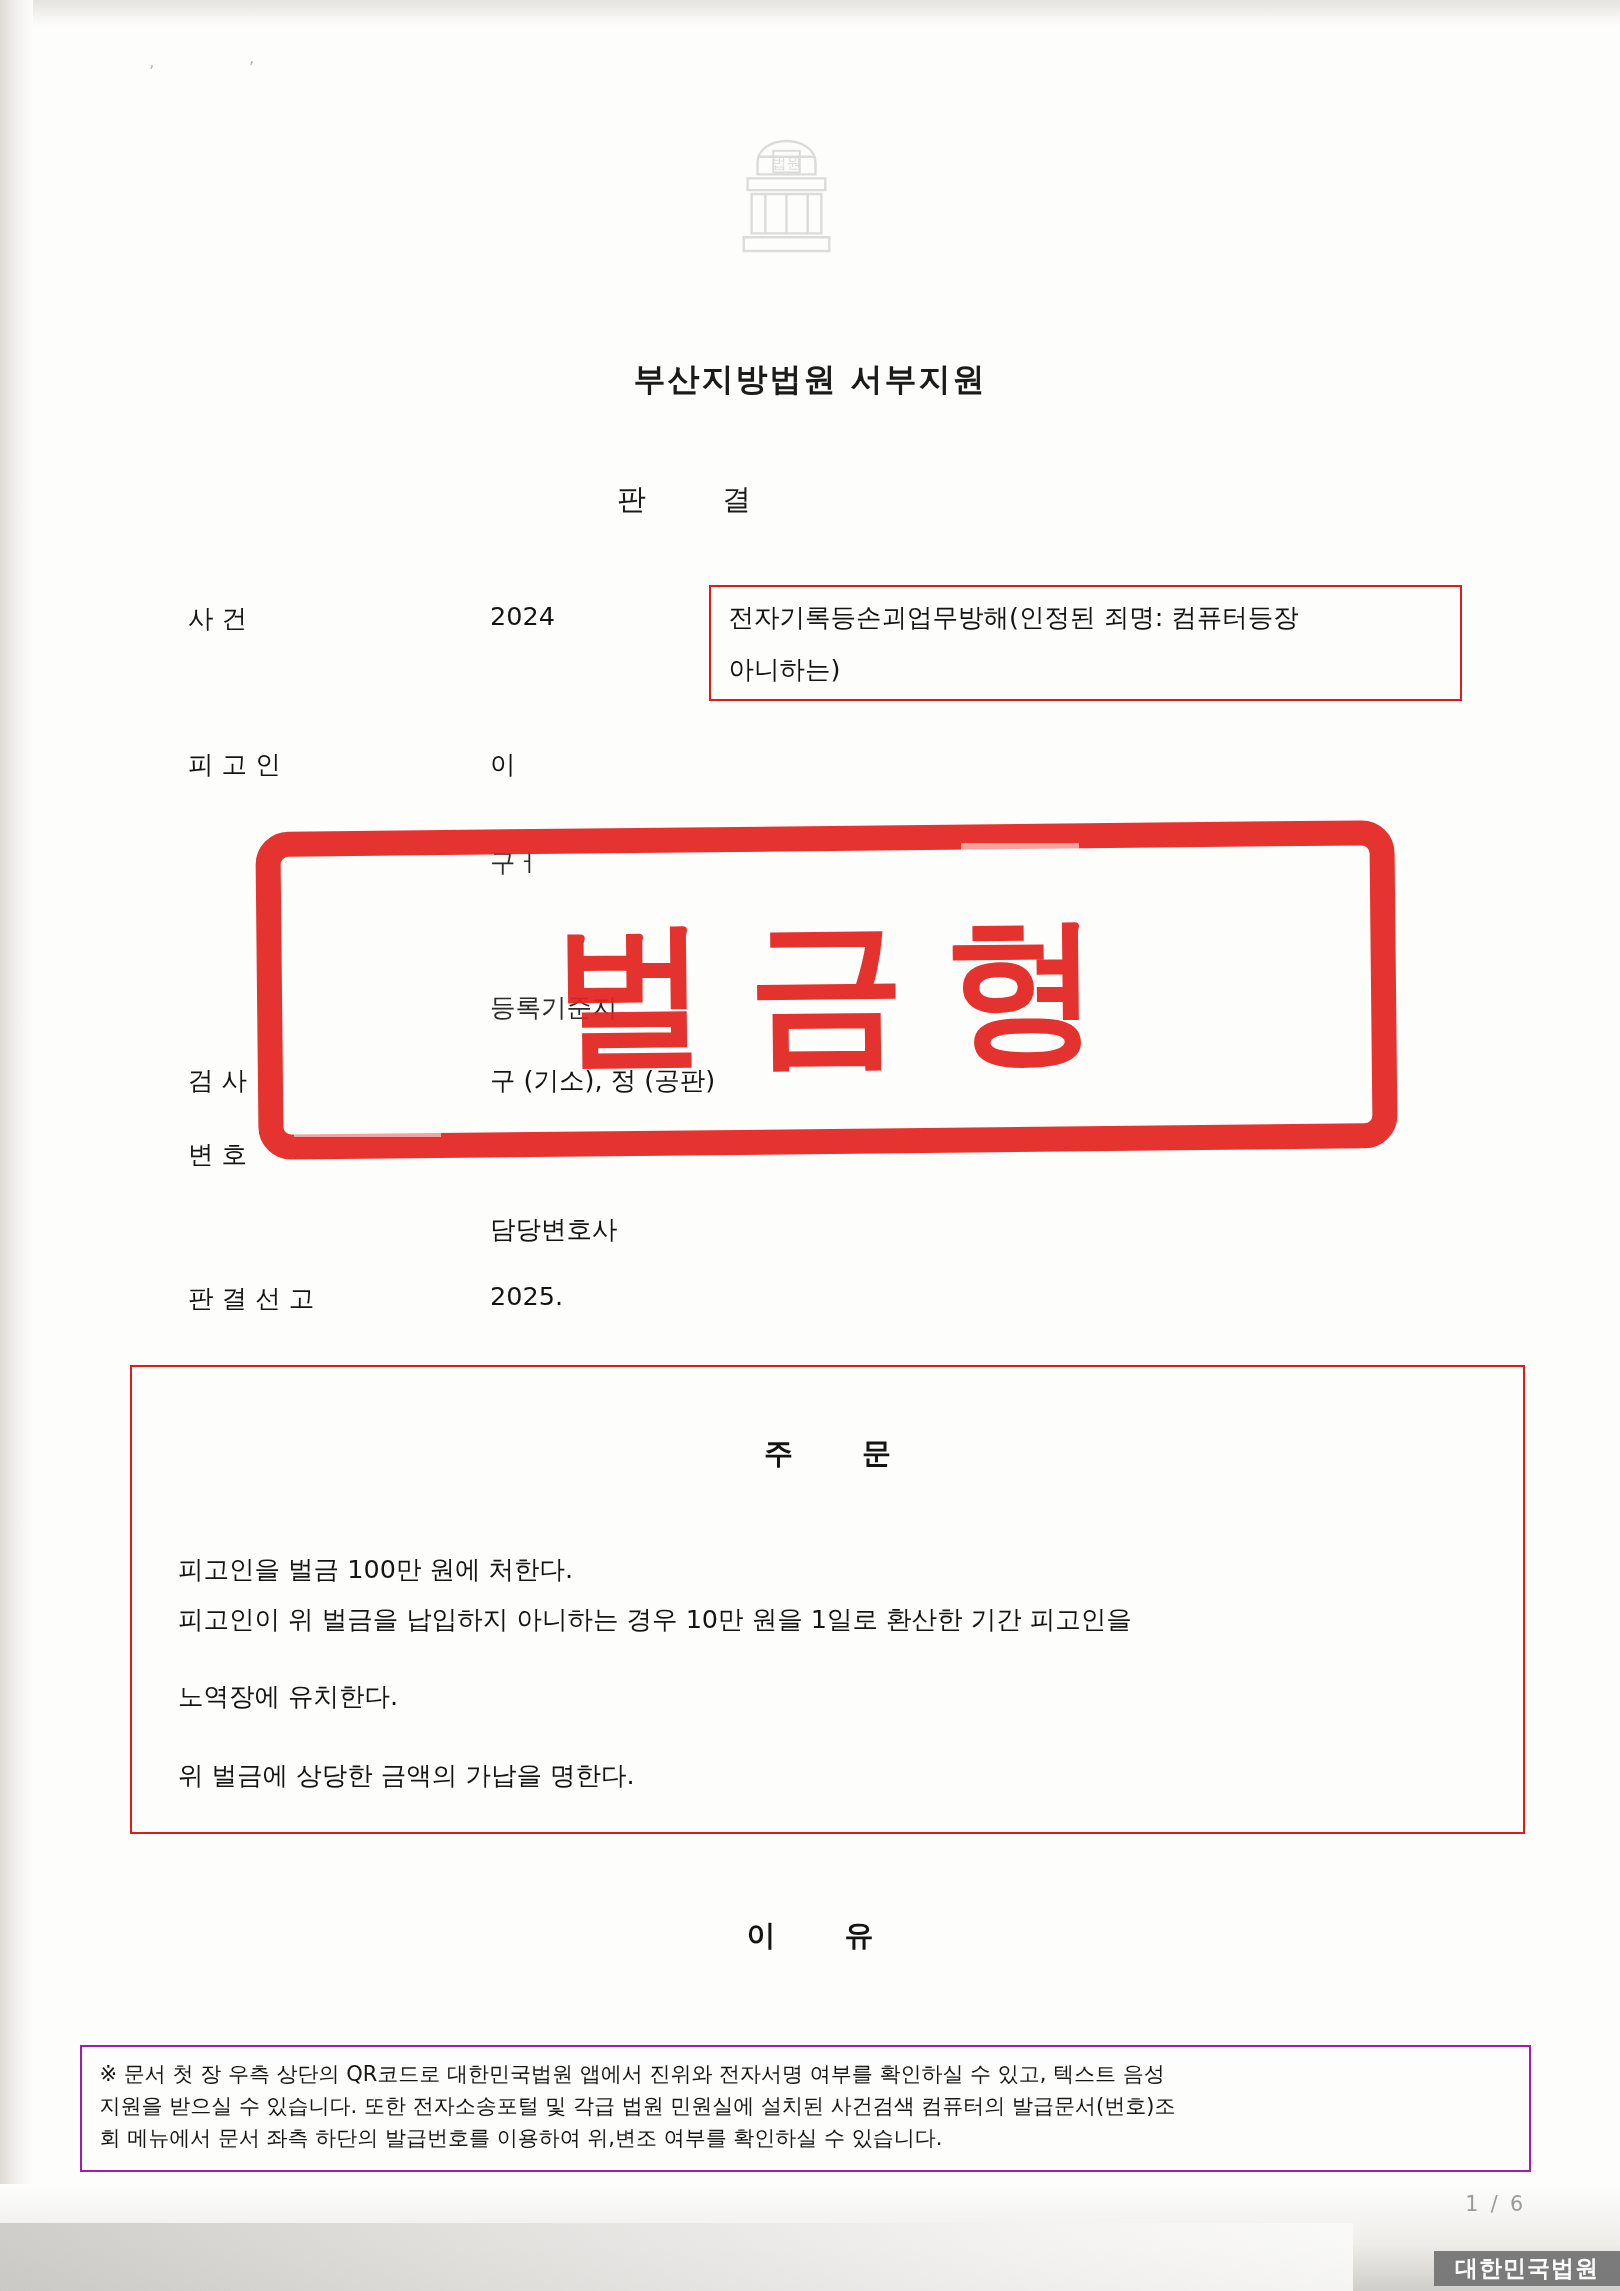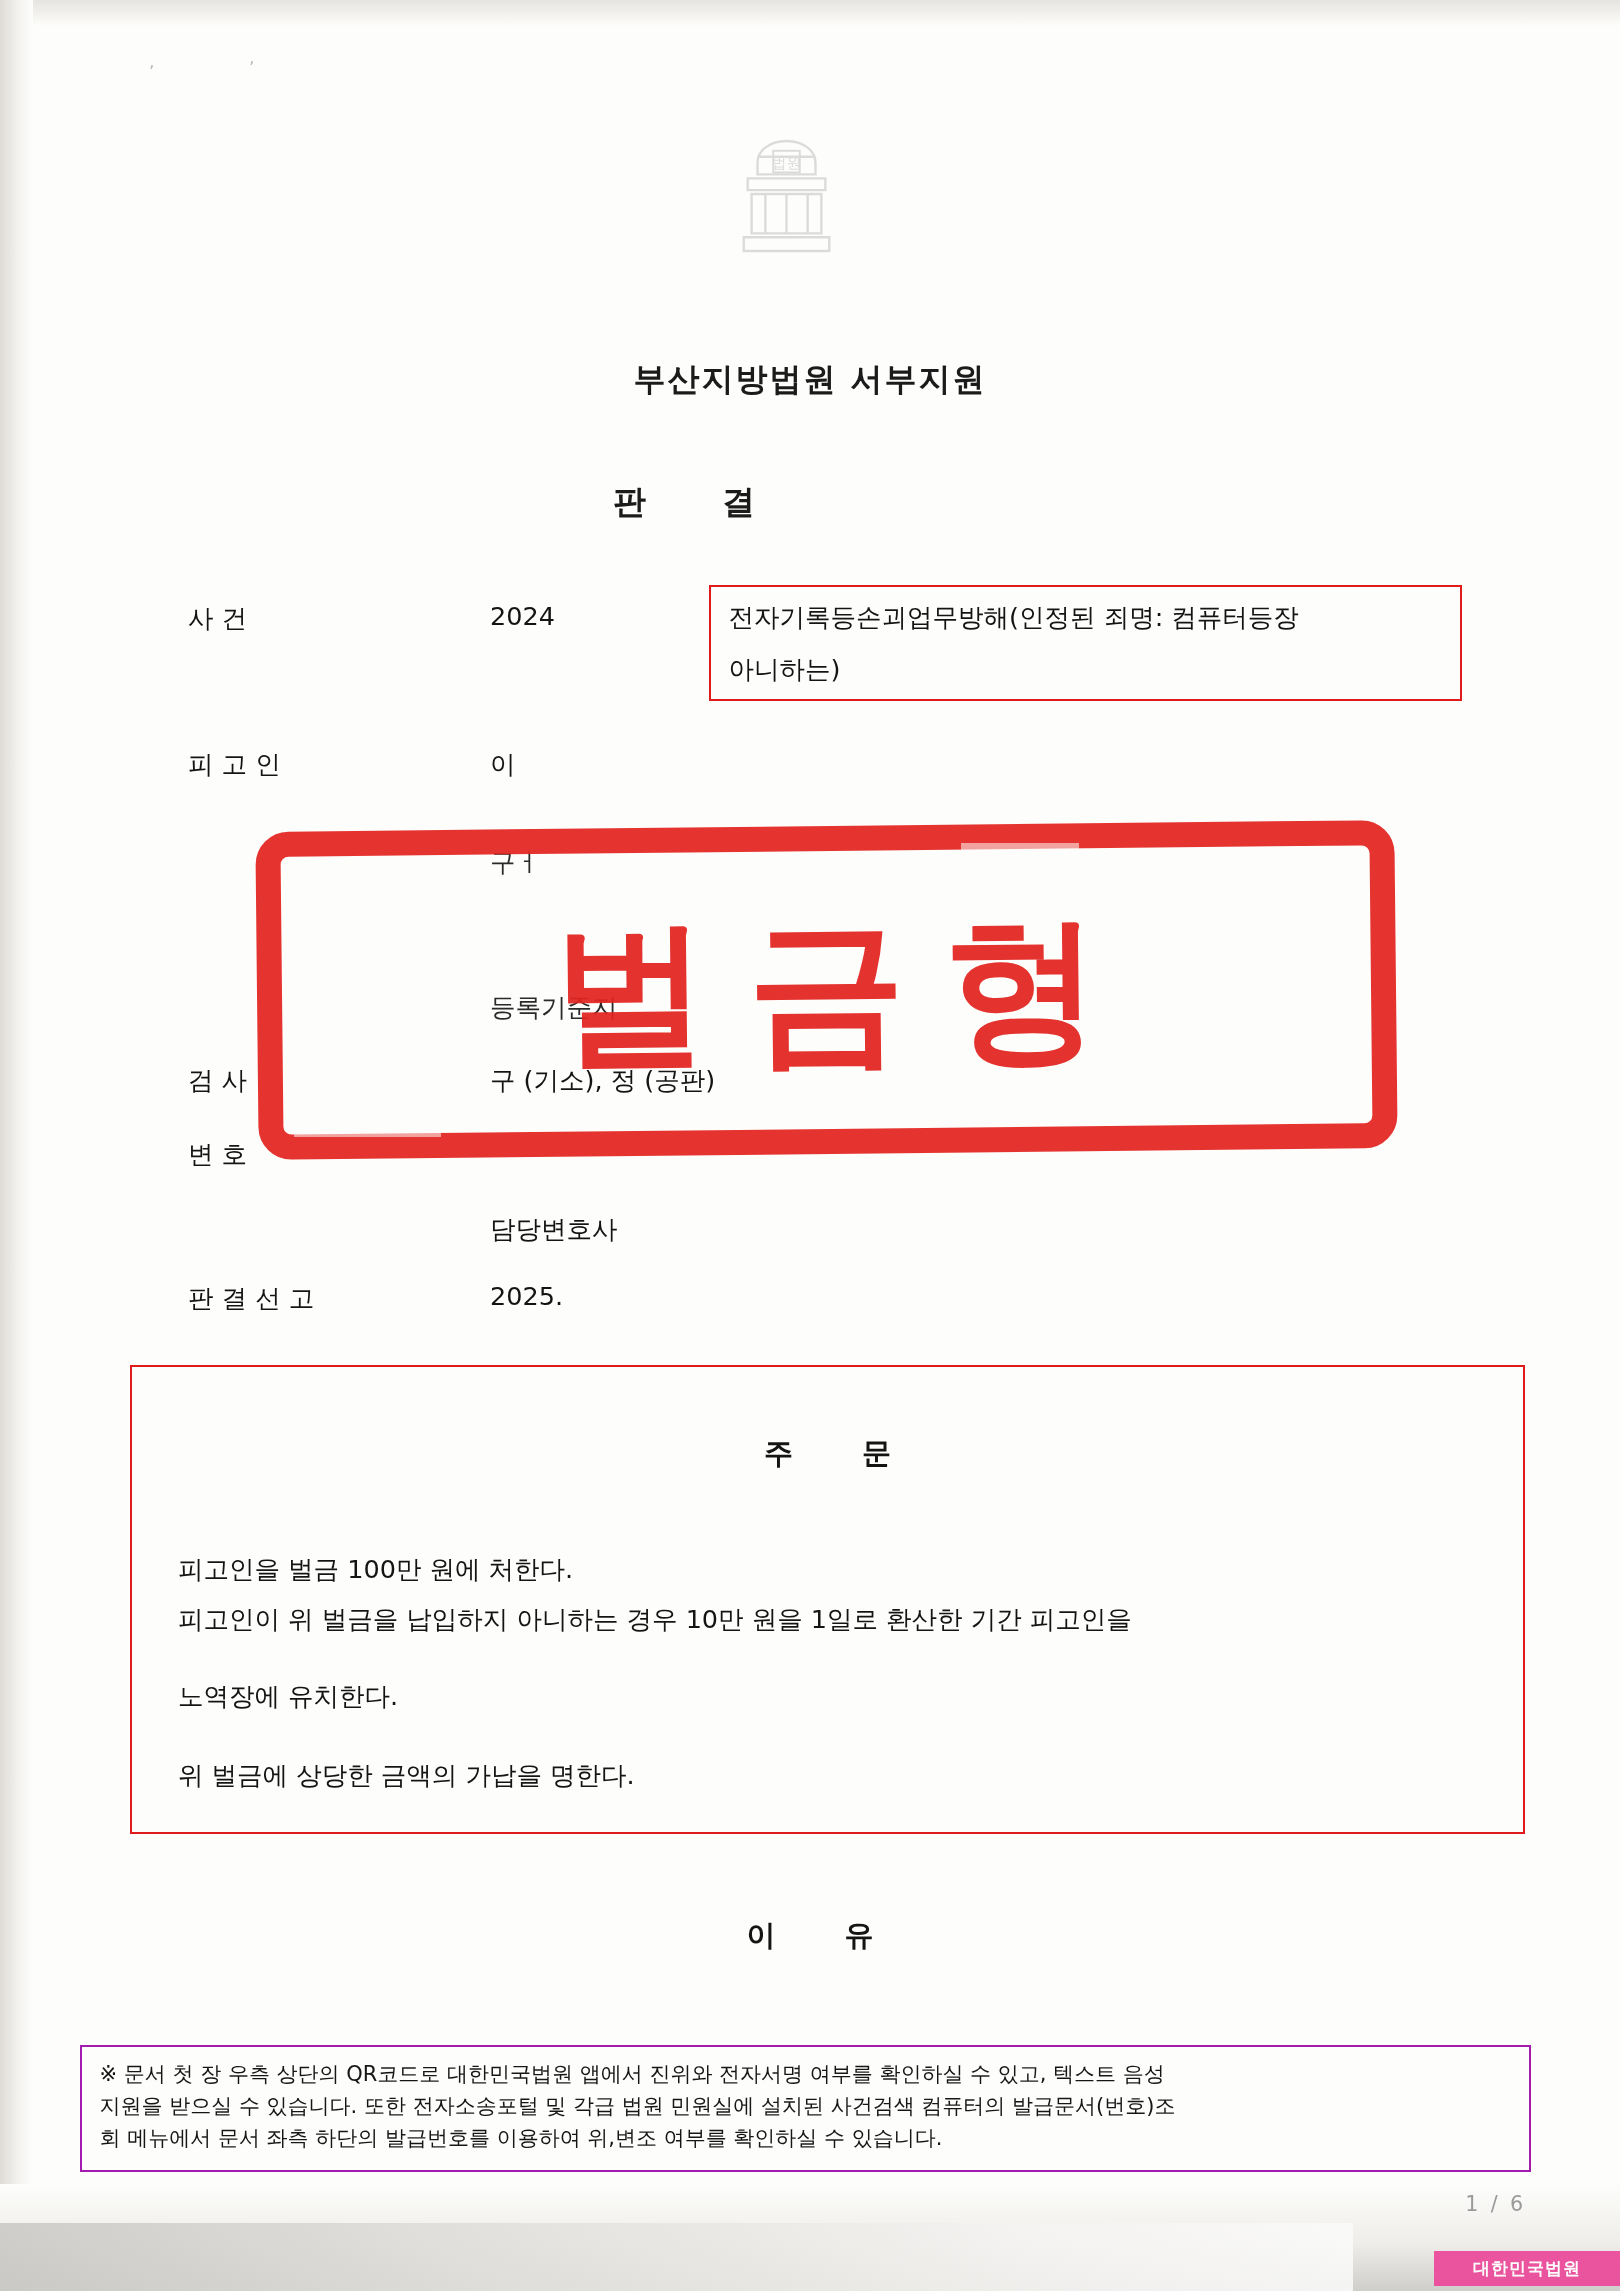--- a/index.html
+++ b/index.html
@@ -83,22 +83,22 @@
     letter-spacing: 2px;
     color: #1b1b1b;
   }
 
   .doc-title {
     position: absolute;
     top: 480px;
     left: 0;
     width: 1368px;
     text-align: center;
-    font-size: 33px;
-    font-weight: 700;
+    font-size: 29px;
+    font-weight: 400;
     color: #1b1b1b;
   }
   .doc-title .sp { display: inline-block; width: 76px; }
 
   
   .field-label {
     position: absolute;
     font-size: 25.5px;
     color: #141414;
     white-space: nowrap;
@@ -239,23 +239,23 @@
     color: #9a9a9a;
     letter-spacing: 2.9px;
   }
 
   .watermark-bar {
     position: absolute;
     right: 0;
     bottom: 5.9px;
     width: 186px;
     height: 35px;
-    background: #ec4899;
+    background: #737373;
     color: #ffffff;
-    font-size: 17px;
+    font-size: 23px;
     font-weight: 700;
     line-height: 35px;
     text-align: center;
     letter-spacing: 1px;
     opacity: .92;
   }
 </style>
 </head>
 <body>
 

